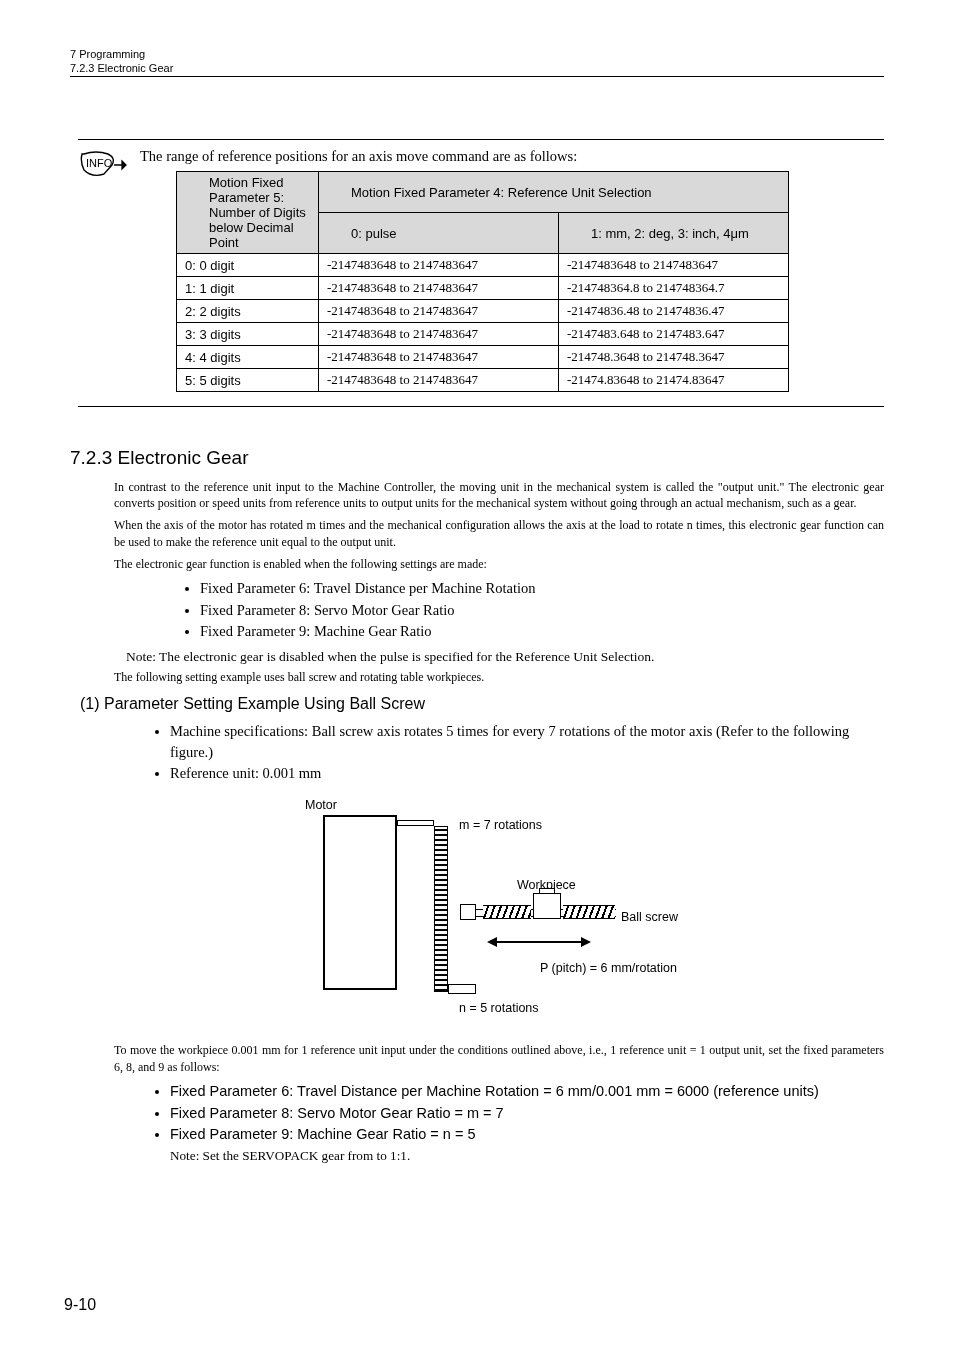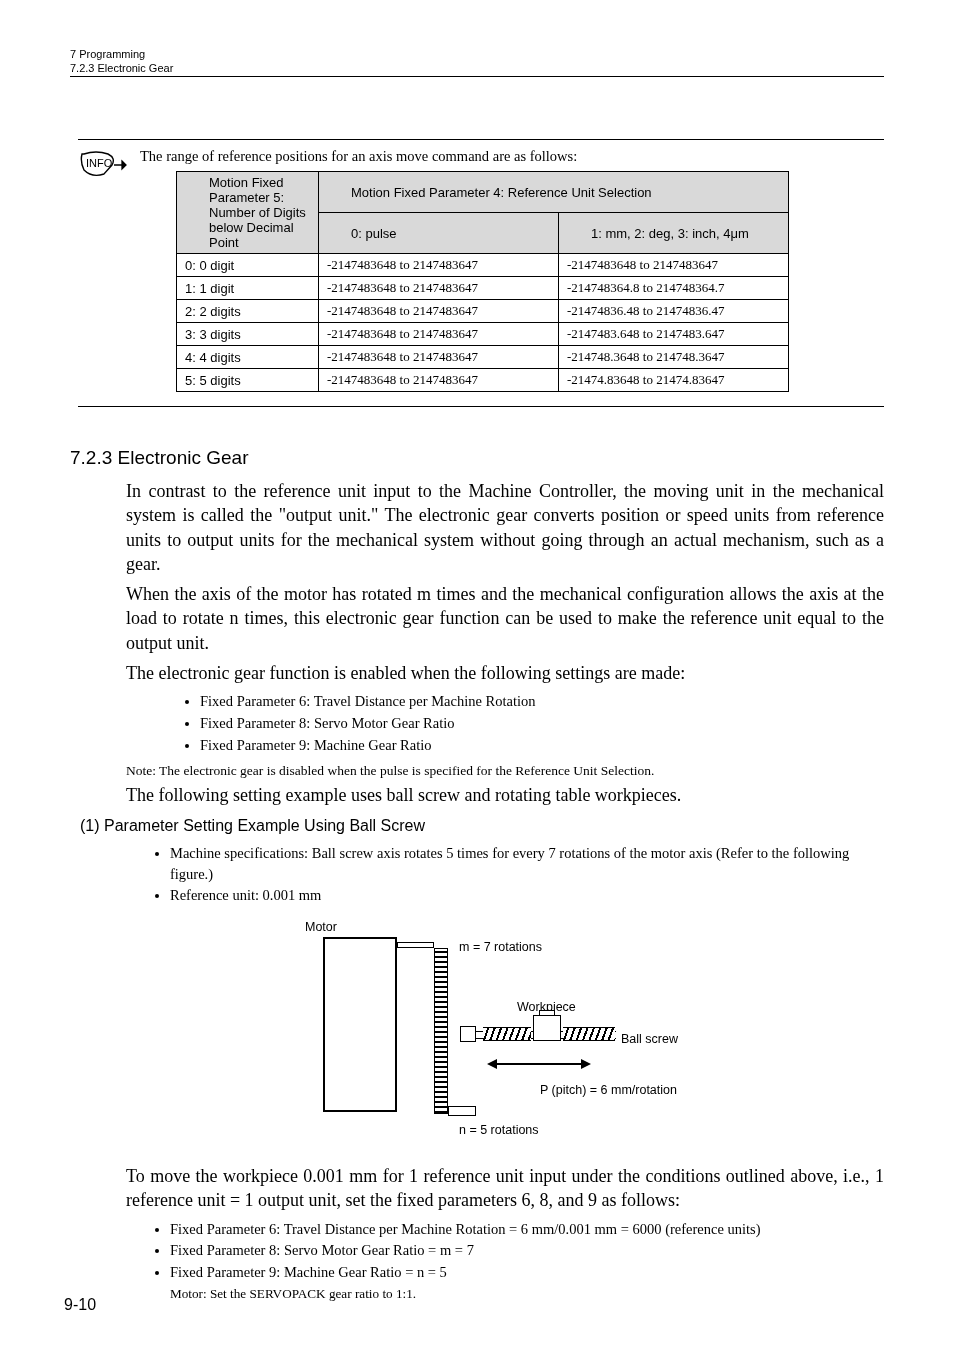--- a/index.html
+++ b/index.html
@@ -68,23 +68,23 @@
     font-family: "Times New Roman", Times, serif;
   }
 
   .section-heading {
     font-size: 19px;
     font-family: Arial, sans-serif;
     margin-bottom: 10px;
   }
   .body-para {
     font-family: "Times New Roman", Times, serif;
-    font-size: 18px;
+    font-size: 12px;
     line-height: 1.35;
-    margin-left: 56px;
+    margin-left: 44px;
     margin-bottom: 6px;
     text-align: justify;
   }
   .body-ul {
     list-style: disc;
     margin-left: 130px;
     font-family: "Times New Roman", Times, serif;
     font-size: 14.5px;
     line-height: 1.5;
   }
@@ -212,21 +212,21 @@
     left: 354px; top: 139px;
     width: 0; height: 0;
     border-top: 5px solid transparent;
     border-bottom: 5px solid transparent;
     border-left: 10px solid #000;
   }
 
   .final-ul {
     list-style: disc;
     margin-left: 100px;
-    font-family: Liberation Serif, serif;
+    font-family: Liberation Sans, sans-serif;
     font-size: 14.5px;
     line-height: 1.5;
   }
   .final-note {
     font-family: "Times New Roman", Times, serif;
     font-size: 13.2px;
     margin-left: 100px;
     margin-top: 2px;
   }
 
@@ -340,15 +340,15 @@
   <div class="arrow-left"></div>
   <div class="arrow-right"></div>
 </div>
 
 <p class="body-para">To move the workpiece 0.001 mm for 1 reference unit input under the conditions outlined above, i.e., 1 reference unit = 1 output unit, set the fixed parameters 6, 8, and 9 as follows:</p>
 <ul class="final-ul">
   <li>Fixed Parameter 6: Travel Distance per Machine Rotation = 6 mm/0.001 mm = 6000 (reference units)</li>
   <li>Fixed Parameter 8: Servo Motor Gear Ratio = m = 7</li>
   <li>Fixed Parameter 9: Machine Gear Ratio = n = 5</li>
 </ul>
-<div class="final-note">Motor:  Set the SERVOPACK gear ratio to 1:1.</div>
+<div class="final-note">Note:  Set the SERVOPACK gear from to 1:1.</div>
 
 <div class="page-num">9-10</div>
 
 </body></html>

